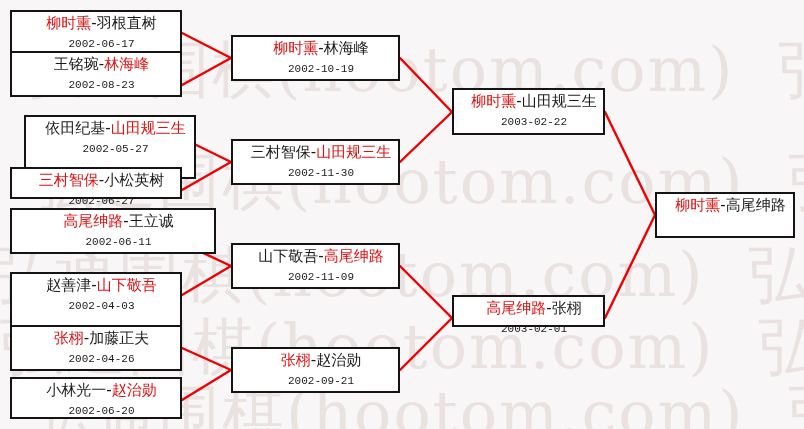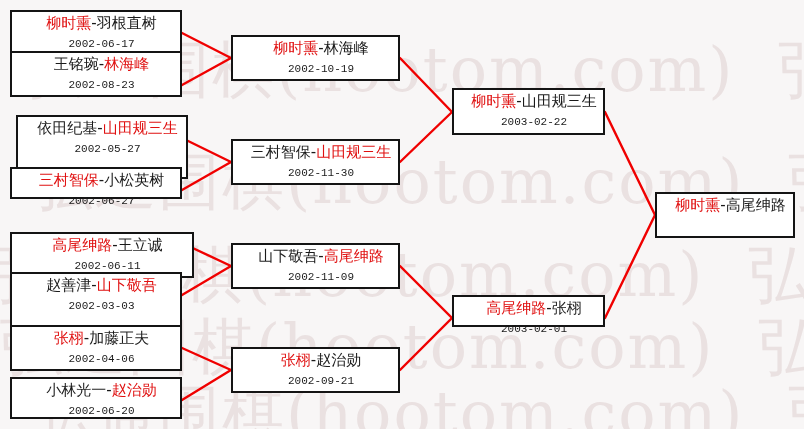--- a/index.html
+++ b/index.html
@@ -61,39 +61,39 @@
 </svg>
 
 <div class="box" style="left:10px;top:10px;width:172px;height:46px">
   <div class="match-line"><span class="winner">柳时熏</span><span class="sep">-</span><span class="loser">羽根直树</span></div>
   <div class="date-line">2002-06-17</div>
 </div>
 <div class="box" style="left:10px;top:51px;width:172px;height:46px">
   <div class="match-line"><span class="loser">王铭琬</span><span class="sep">-</span><span class="winner">林海峰</span></div>
   <div class="date-line">2002-08-23</div>
 </div>
-<div class="box" style="left:16px;top:115px;width:172px;height:64px">
+<div class="box" style="left:24px;top:115px;width:172px;height:64px">
   <div class="match-line"><span class="loser">依田纪基</span><span class="sep">-</span><span class="winner">山田规三生</span></div>
   <div class="date-line">2002-05-27</div>
 </div>
 <div class="box" style="left:10px;top:167px;width:172px;height:32px">
   <div class="match-line"><span class="winner">三村智保</span><span class="sep">-</span><span class="loser">小松英树</span></div>
   <div class="date-line">2002-06-27</div>
 </div>
-<div class="box" style="left:10px;top:232px;width:184px;height:46px">
+<div class="box" style="left:10px;top:208px;width:206px;height:46px">
   <div class="match-line"><span class="winner">高尾绅路</span><span class="sep">-</span><span class="loser">王立诚</span></div>
   <div class="date-line">2002-06-11</div>
 </div>
 <div class="box" style="left:10px;top:272px;width:172px;height:56px">
   <div class="match-line"><span class="loser">赵善津</span><span class="sep">-</span><span class="winner">山下敬吾</span></div>
-  <div class="date-line">2002-03-03</div>
+  <div class="date-line">2002-04-03</div>
 </div>
 <div class="box" style="left:10px;top:325px;width:172px;height:46px">
   <div class="match-line"><span class="winner">张栩</span><span class="sep">-</span><span class="loser">加藤正夫</span></div>
-  <div class="date-line">2002-04-06</div>
+  <div class="date-line">2002-04-26</div>
 </div>
 <div class="box" style="left:10px;top:377px;width:172px;height:42px">
   <div class="match-line"><span class="loser">小林光一</span><span class="sep">-</span><span class="winner">赵治勋</span></div>
   <div class="date-line">2002-06-20</div>
 </div>
 
 <div class="box" style="left:231px;top:35px;width:169px;height:46px">
   <div class="match-line"><span class="winner">柳时熏</span><span class="sep">-</span><span class="loser">林海峰</span></div>
   <div class="date-line">2002-10-19</div>
 </div>

